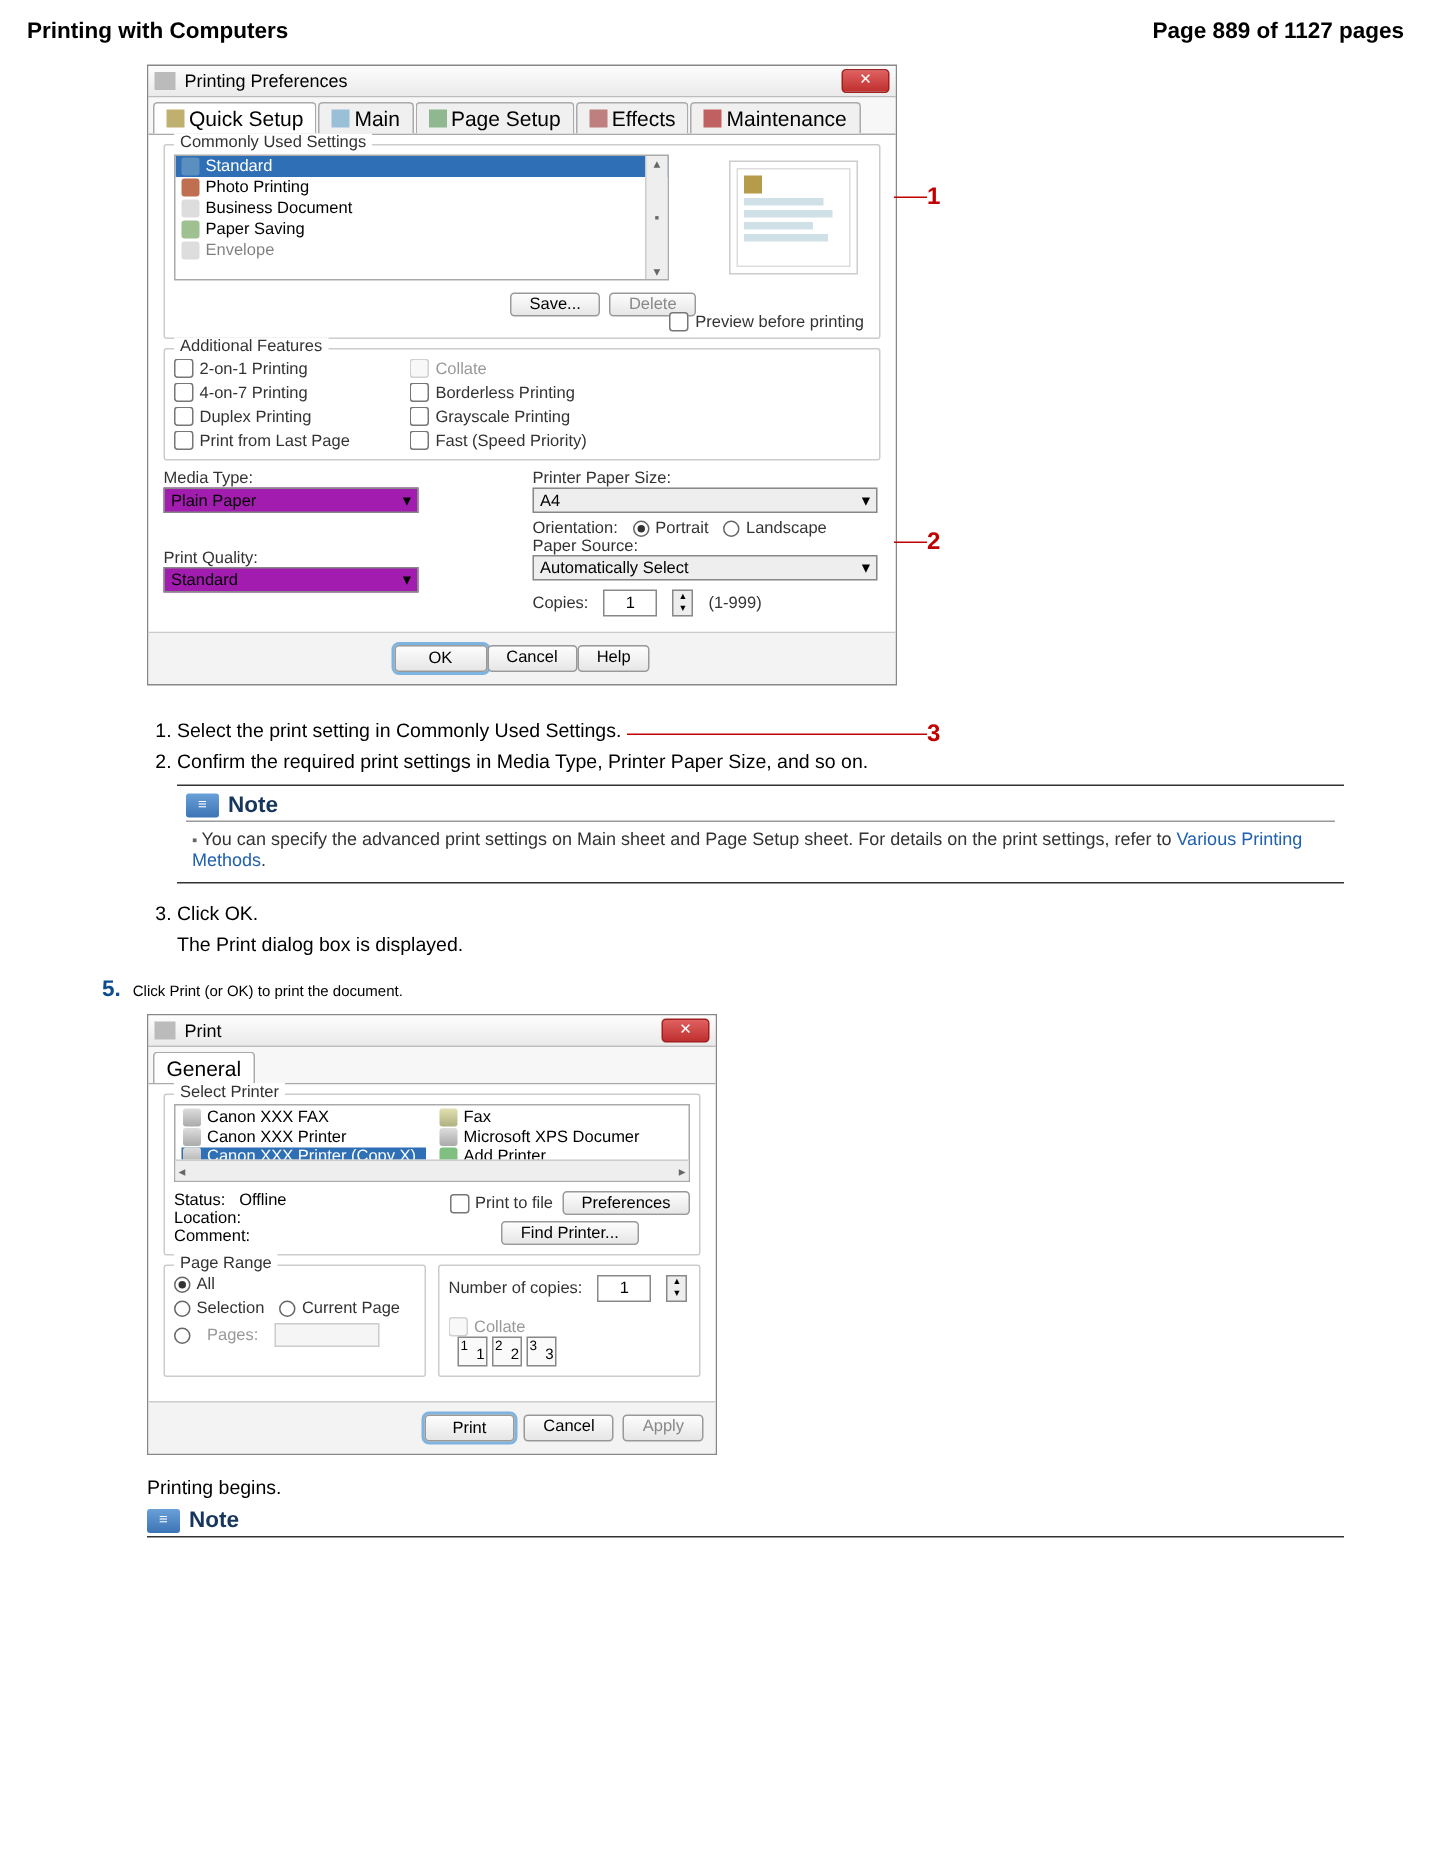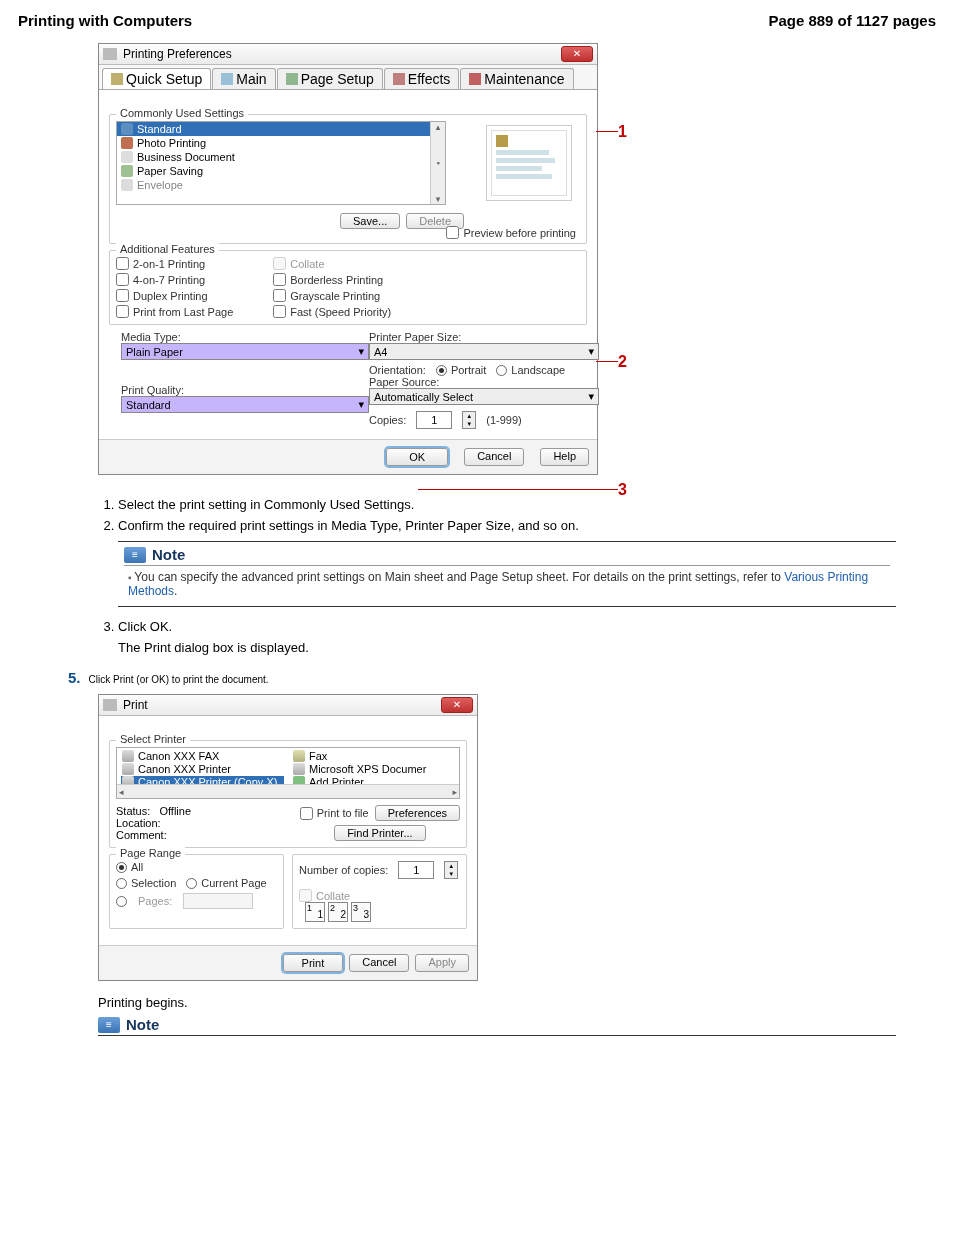--- a/index.html
+++ b/index.html
@@ -8,39 +8,39 @@
   .header-bar { display: flex; justify-content: space-between; font-size: 15px; font-weight: bold; margin-bottom: 14px; }
   .content { padding: 0 40px 0 80px; }
   .dialog { border: 1px solid #888; background: linear-gradient(#fff,#f4f4f4); width: 520px; margin-bottom: 14px; position: relative; }
   .titlebar { background: linear-gradient(#fdfdfd,#eaeaea); border-bottom: 1px solid #bbb; display: flex; align-items: center; padding: 2px 4px; font-size: 12px; }
   .titlebar-icon { width: 14px; height: 12px; background: #bbb; margin-right: 6px; display: inline-block; }
   .close-btn { margin-left: auto; width: 32px; height: 16px; background: linear-gradient(#e06060,#c03030); border: 1px solid #a02020; border-radius: 3px; color: #fff; font-size: 10px; text-align: center; line-height: 14px; }
   .tabs { display: flex; border-bottom: 1px solid #aaa; padding: 3px 3px 0 3px; background: #f7f7f7; }
   .tab { border: 1px solid #aaa; border-bottom: none; background: #fff; padding: 2px 8px; font-size: 14px; margin-right: 1px; border-radius: 3px 3px 0 0; display: flex; align-items: center; gap: 3px; }
   .tab.inactive { background: #f0f0f0; }
   .tab-icon { width: 12px; height: 12px; display: inline-block; }
-  .pane { padding: 24px 10px 10px 10px; background: #fff; }
+  .pane { padding: 6px 10px 10px 10px; background: #fff; }
   .group { border: 1px solid #ccc; border-radius: 2px; padding: 6px; margin-bottom: 6px; position: relative; }
   .group-title { position: absolute; top: -8px; left: 6px; background: #fff; padding: 0 4px; font-size: 11px; color: #333; }
   .settings-list { border: 1px solid #aaa; width: 330px; height: 84px; overflow: hidden; font-size: 11px; background: #fff; position:relative; }
   .settings-list .item { padding: 1px 4px; display: flex; align-items: center; gap: 4px; }
   .settings-list .item.selected { background: #2f6fb5; color: #fff; }
   .mini-scroll { position:absolute; right:0; top:0; bottom:0; width:15px; background:#eee; border-left:1px solid #ccc; display:flex; flex-direction:column; justify-content:space-between; align-items:center; font-size:9px; color:#666; }
   .preview-thumb { position: absolute; right: 14px; top: 10px; width: 86px; height: 76px; border: 1px solid #ccc; background: #fff; padding: 4px; }
   .preview-thumb .inner { border: 1px solid #ddd; width: 100%; height: 100%; display:flex; flex-direction:column; gap:3px; padding:4px; }
   .preview-thumb .line { height:5px; background:#cfe0e6; width:80%; }
   .preview-thumb .sq { width:12px; height:12px; background:#b59b4a; display:inline-block; }
   .btn { border: 1px solid #999; background: linear-gradient(#fdfdfd,#e6e6e6); border-radius: 3px; padding: 1px 12px; font-size: 11px; display: inline-block; text-align:center; }
   .btn.disabled { color:#888; }
   .btn.highlight { box-shadow: 0 0 0 2px #7fb3e0; }
   .row { display: flex; align-items: center; gap: 10px; font-size: 11px; }
   .chk { display: flex; align-items: center; gap: 4px; font-size: 11px; color:#333; }
   .chk input { margin:0; }
   .label-sm { font-size: 11px; color:#333; }
-  .select { border: 1px solid #888; background: #c4b5fd; font-size: 11px; padding: 1px 4px; width: 248px; display:flex; justify-content:space-between; align-items:center; }
+  .select { border: 1px solid #888; background: #a21caf; font-size: 11px; padding: 1px 4px; width: 170px; display:flex; justify-content:space-between; align-items:center; }
   .select.dark { background:#eee; }
   .features-cols { display:flex; gap:40px; }
   .features-cols .col { display:flex; flex-direction:column; gap:3px; }
   .spin { border:1px solid #888; width:36px; height:18px; font-size:11px; text-align:center; display:inline-block; line-height:16px; background:#fff; }
   .spinbtns { display:inline-flex; flex-direction:column; border:1px solid #888; width:14px; height:18px; font-size:7px; background:#eee; }
   .spinbtns span{ flex:1; text-align:center; line-height:8px; }
   .radio-dot { width:11px; height:11px; border:1px solid #666; border-radius:50%; display:inline-block; position:relative; }
   .radio-dot.checked::after { content:""; position:absolute; inset:2px; background:#333; border-radius:50%; }
   .callout { color:#c00000; font-weight:bold; font-size:16px; position:absolute; }
   .callout-line { position:absolute; border-top:1.5px solid #c00000; }
@@ -199,21 +199,21 @@
                     <span>Grayscale Printing</span>
                   </label>
               <label class="chk">
                     <input type="checkbox" style="">
                     <span>Fast (Speed Priority)</span>
                   </label>
             </div>
           </div>
         </div>
 
-        <div style="display:flex; margin-top:6px;margin-left:12px;">
+        <div style="display:flex; gap:14px; margin-top:6px;">
           <div style="flex:1;">
             <div class="label-sm">Media Type:</div>
             <div class="select">
                   <span>Plain Paper</span>
                   <span>▾</span>
                 </div>
             <div style="height:24px"></div>
             <div class="label-sm">Print Quality:</div>
             <div class="select">
                   <span>Standard</span>
@@ -248,21 +248,21 @@
               <span class="spinbtns">
                     <span>▴</span>
                     <span>▾</span>
                   </span>
               <span class="label-sm">(1-999)</span>
             </div>
           </div>
         </div>
 
       </div>
-      <div style="display:flex; justify-content:flex-end; gap:16px; padding:8px; background:#f3f3f3; border-top:1px solid #ccc;">
+      <div style="display:flex; justify-content:center; gap:0; padding:8px; background:#f3f3f3; border-top:1px solid #ccc;">
         <span class="btn highlight" style="padding:2px 22px;">OK</span>
         <span class="btn">Cancel</span>
         <span class="btn">Help</span>
       </div>
     </div>
     
     <span class="callout" style="left:520px; top:80px;">1</span>
     <div class="callout-line" style="left:498px; top:88px; width:22px;"></div>
     <span class="callout" style="left:520px; top:310px;">2</span>
     <div class="callout-line" style="left:498px; top:318px; width:22px;"></div>
@@ -294,20 +294,25 @@
       <span class="num">5.</span>
       <span class="txt">Click Print (or OK) to print the document.</span>
     </div>
 
     
     <div class="dialog print-dialog">
       <div class="titlebar">
         <span class="titlebar-icon"></span>
         <span>Print</span>
         <span class="close-btn">✕</span>
+      </div>
+      <div class="tabs">
+        <div class="tab">
+            <span>General</span>
+          </div>
       </div>
       <div class="pane">
         <div class="group">
           <div class="group-title">Select Printer</div>
           <div class="printer-list">
             <div class="pcol">
               <div class="row-item">
                   <span class="mini-ico printer"></span>
                   <span>Canon XXX FAX</span>
                 </div>

